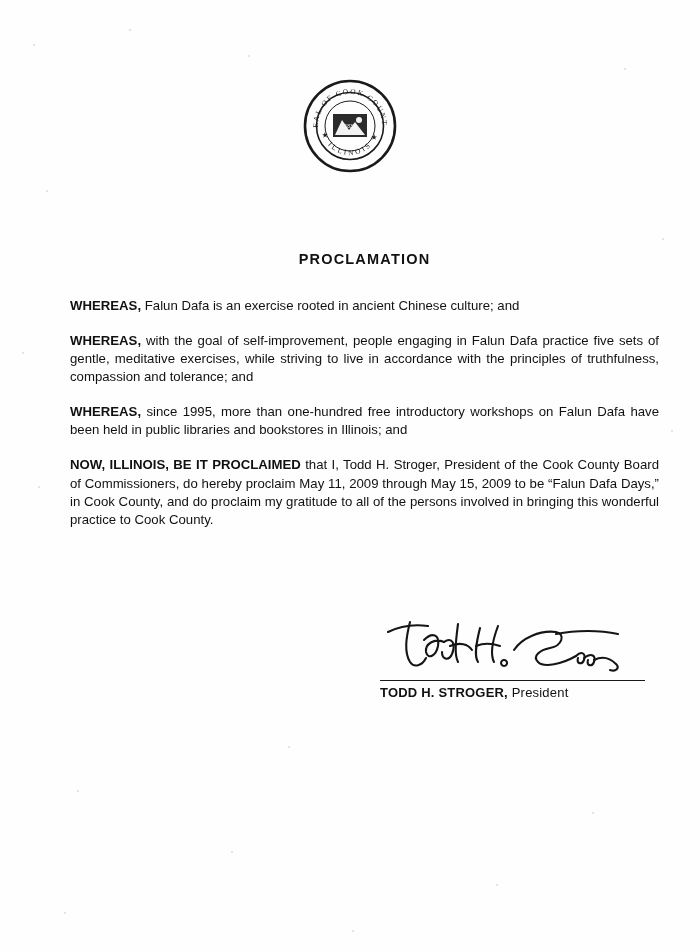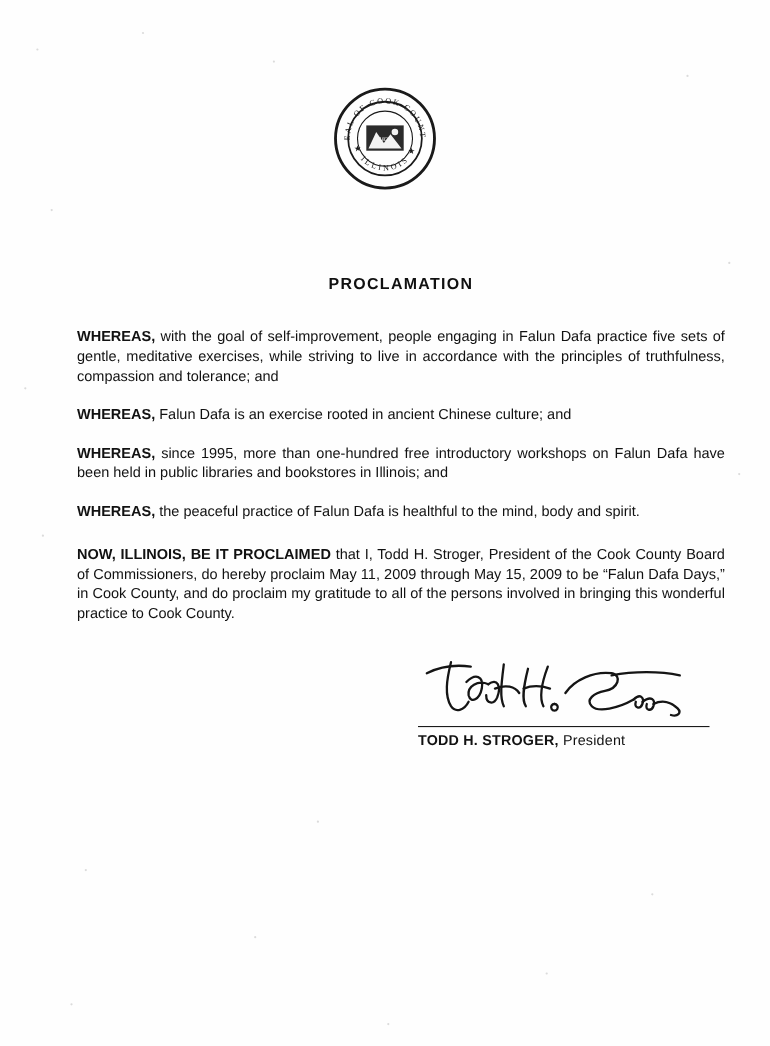--- a/index.html
+++ b/index.html
@@ -72,21 +72,21 @@
   }
   p.para.last-block { margin-bottom: 20px; }
 
   .lead {
     font-weight: bold;
   }
 
   .sig-area {
     position: absolute;
     left: 380px;
-    top: 596px;
+    top: 616px;
     width: 265px;
   }
 
   .signature {
     height: 62px;
     position: relative;
   }
   .signature svg { display:block; }
 
   .sig-rule {
@@ -150,35 +150,32 @@
         <text x="48" y="50" font-family="'Liberation Sans', sans-serif" font-size="5" fill="#f7f7f7" text-anchor="middle">1831</text>
       </svg>
     </div>
   </div>
 
   <div class="content">
 
     <div class="title">PROCLAMATION</div>
 
     <p class="para">
+      <span class="lead">WHEREAS,</span><span> Falun Dafa is an exercise rooted in ancient Chinese culture; and</span>
+    </p>
+
+    <p class="para">
       <span class="lead">WHEREAS,</span><span> with the goal of self-improvement, people engaging in Falun Dafa practice five sets of gentle, meditative exercises, while striving to live in accordance with the principles of truthfulness, compassion and tolerance; and</span>
     </p>
 
-    <p class="para">
-      <span class="lead">WHEREAS,</span><span> Falun Dafa is an exercise rooted in ancient Chinese culture; and</span>
-    </p>
-
 
     <p class="para">
       <span class="lead">WHEREAS,</span><span> since 1995, more than one-hundred free introductory workshops on Falun Dafa have been held in public libraries and bookstores in Illinois; and</span>
     </p>
 
-    <p class="para last-block">
-      <span class="lead">WHEREAS,</span><span> the peaceful practice of Falun Dafa is healthful to the mind, body and spirit.</span>
-    </p>
 
     <p class="para">
       <span class="lead">NOW, ILLINOIS, BE IT PROCLAIMED</span><span> that I, Todd H. Stroger, President of the Cook County Board of Commissioners, do hereby proclaim May 11, 2009 through May 15, 2009 to be “Falun Dafa Days,” in Cook County, and do proclaim my gratitude to all of the persons involved in bringing this wonderful practice to Cook County.</span>
     </p>
 
   </div>
 
   <div class="sig-area">
     <div class="signature">
       <svg width="265" height="62" viewBox="0 0 265 62" aria-hidden="true">

